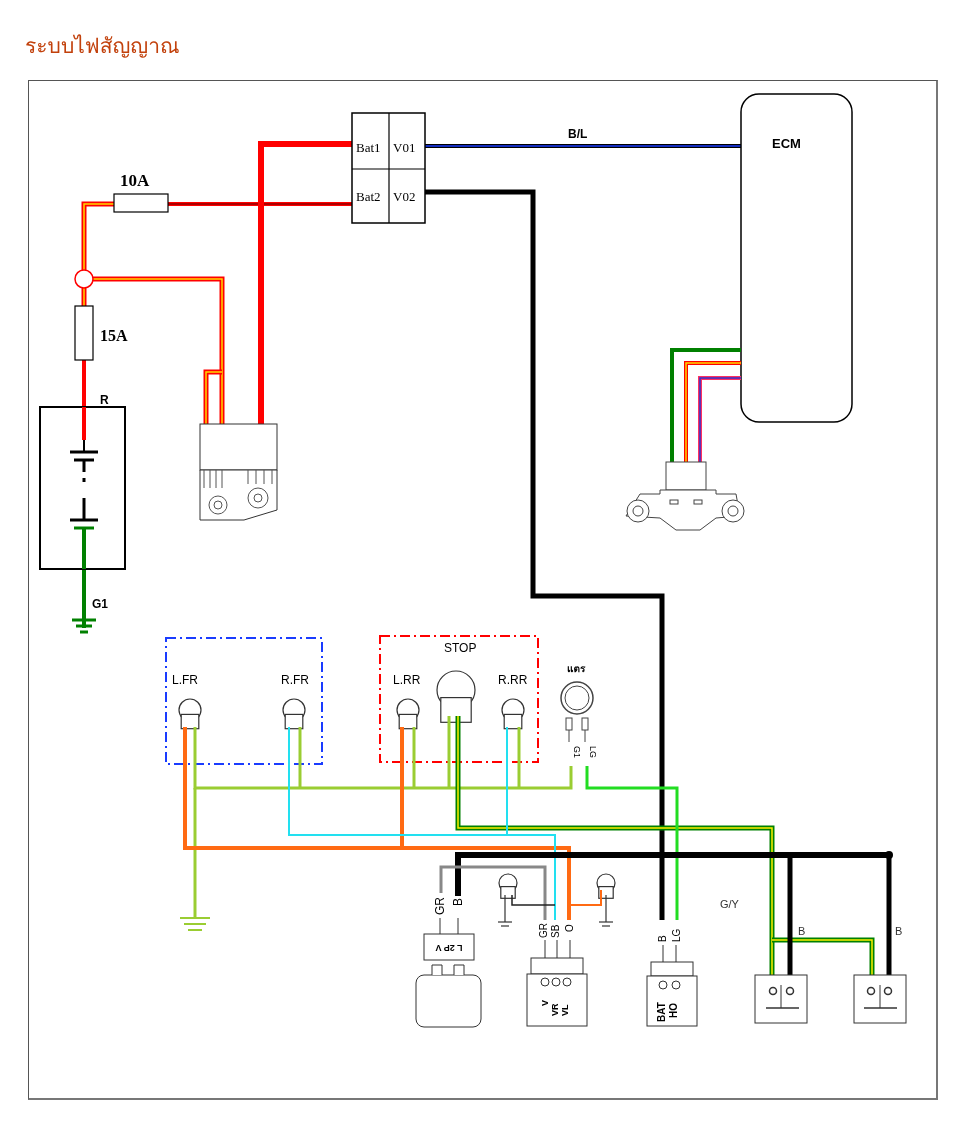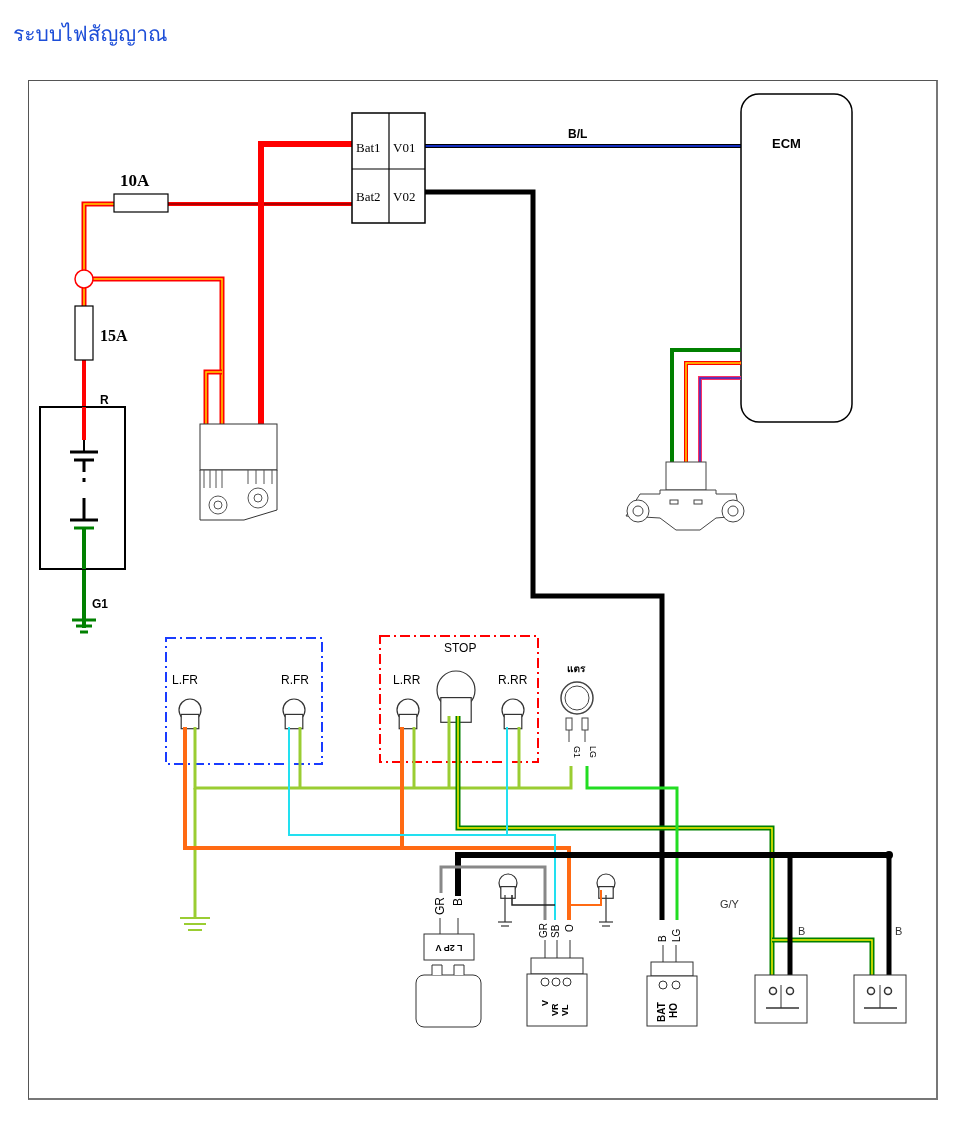--- a/index.html
+++ b/index.html
@@ -1,17 +1,17 @@
 <!DOCTYPE html>
 <html><head>
 <meta charset="utf-8">
 <style>
   html, body { margin: 0; padding: 0; background: #ffffff; }
   body { width: 961px; height: 1124px; position: relative; overflow: hidden; font-family: "Liberation Sans", sans-serif; }
-  .page-title { position: absolute; left: 8px; top: 12px; font-family: "DejaVu Serif", "Liberation Serif", serif; font-size: 21px; color: #1d4ed8; margin: 5px; font-weight: normal; }
+  .page-title { position: absolute; left: 8px; top: 12px; font-family: "DejaVu Serif", "Liberation Serif", serif; font-size: 21px; color: #c2410c; margin: 17px; font-weight: normal; }
   .frame { position: absolute; left: 28px; top: 80px; width: 910px; height: 1020px; border: 1px solid #555; border-right: 2px solid #777; border-bottom: 2px solid #777; box-sizing: border-box; }
   svg#diagram { position: absolute; left: 0; top: 0; }
   .lbl-serif { font-family: "Liberation Serif", serif; }
   .lbl-sans { font-family: "Liberation Sans", sans-serif; }
 </style>
 </head>
 <body>
 
 <h1 class="page-title">ระบบไฟสัญญาณ</h1>
 <div class="frame"></div>

